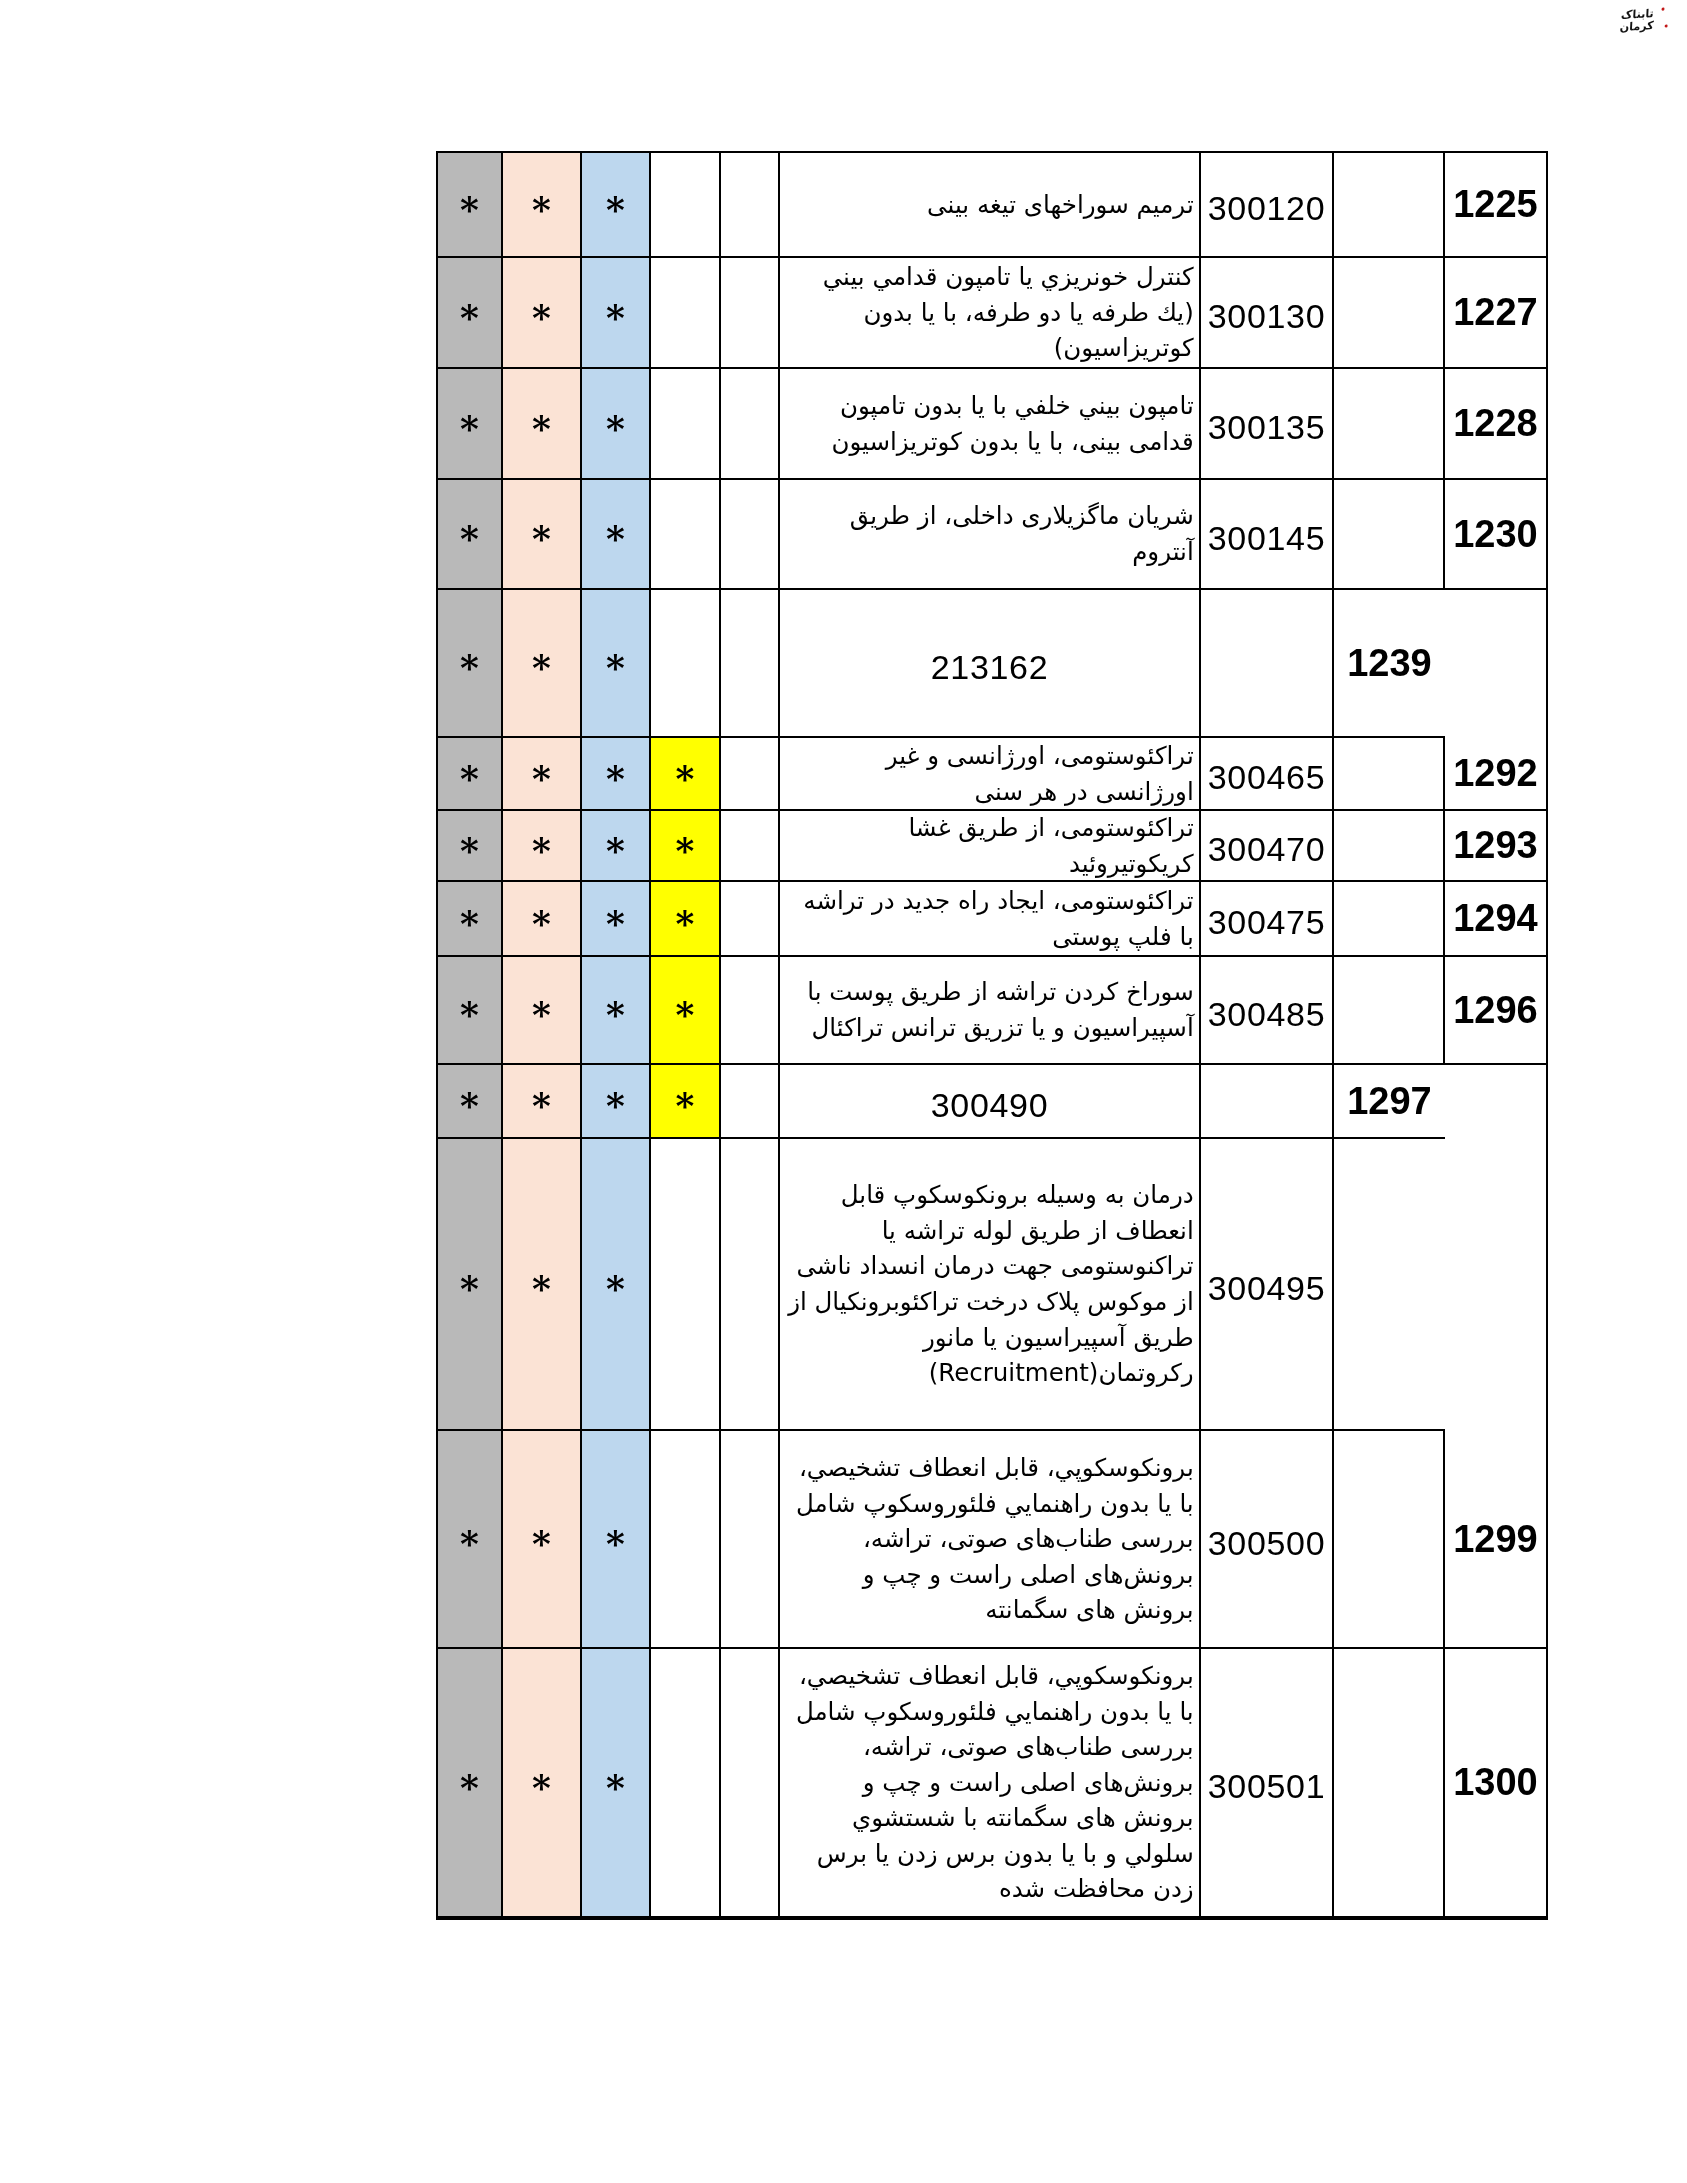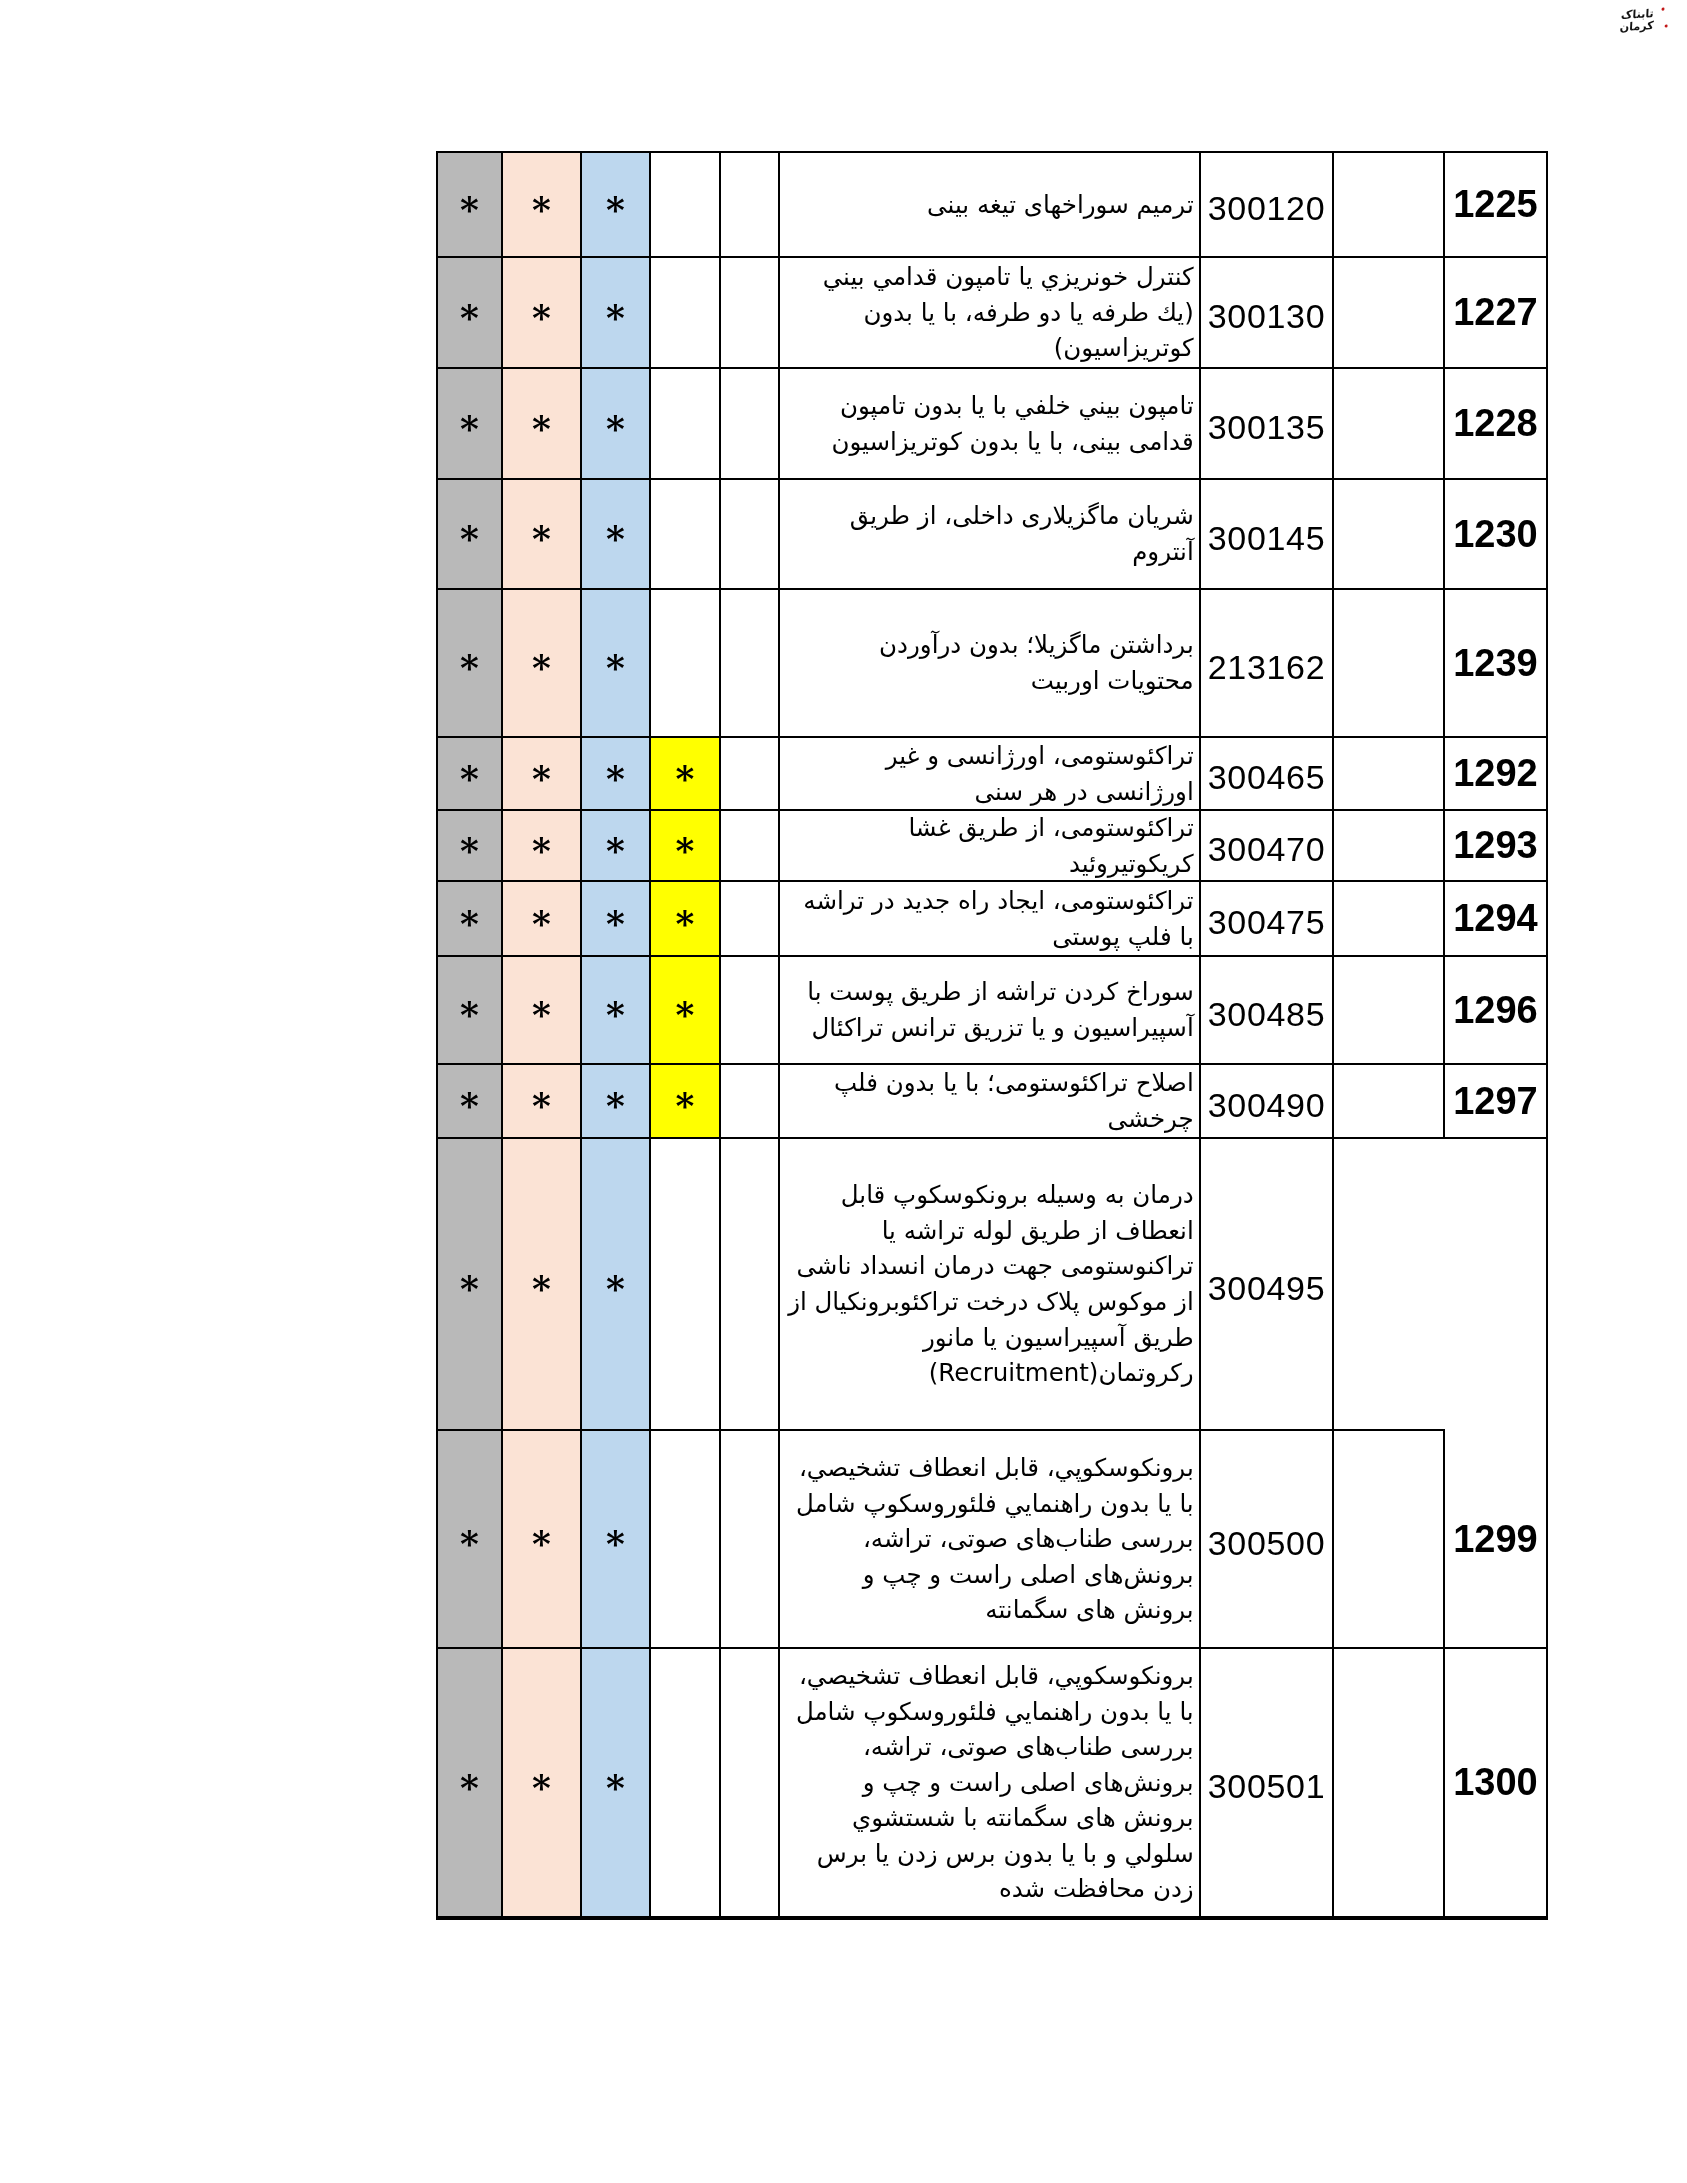--- a/index.html
+++ b/index.html
@@ -189,23 +189,20 @@
         <span>*</span>
       </div>
       <div class="cell star peach">
         <span>*</span>
       </div>
       <div class="cell star blue">
         <span>*</span>
       </div>
       <div class="cell star"></div>
       <div class="cell"></div>
-      <div class="cell desc">
-        <span dir="rtl" lang="fa">برداشتن ماگزیلا؛ بدون درآوردن محتویات اوربیت</span>
-      </div>
       <div class="cell code">
         <span>213162</span>
       </div>
       <div class="cell"></div>
       <div class="cell rowid">
         <span>1239</span>
       </div>
     </div>
     <div class="t-row">
       <div class="cell star gray">
@@ -314,23 +311,20 @@
       <div class="cell star peach">
         <span>*</span>
       </div>
       <div class="cell star blue">
         <span>*</span>
       </div>
       <div class="cell star yellow">
         <span>*</span>
       </div>
       <div class="cell"></div>
-      <div class="cell desc">
-        <span dir="rtl" lang="fa">اصلاح تراكئوستومی؛ با یا بدون فلپ چرخشی</span>
-      </div>
       <div class="cell code">
         <span>300490</span>
       </div>
       <div class="cell"></div>
       <div class="cell rowid">
         <span>1297</span>
       </div>
     </div>
     <div class="t-row">
       <div class="cell star gray">

